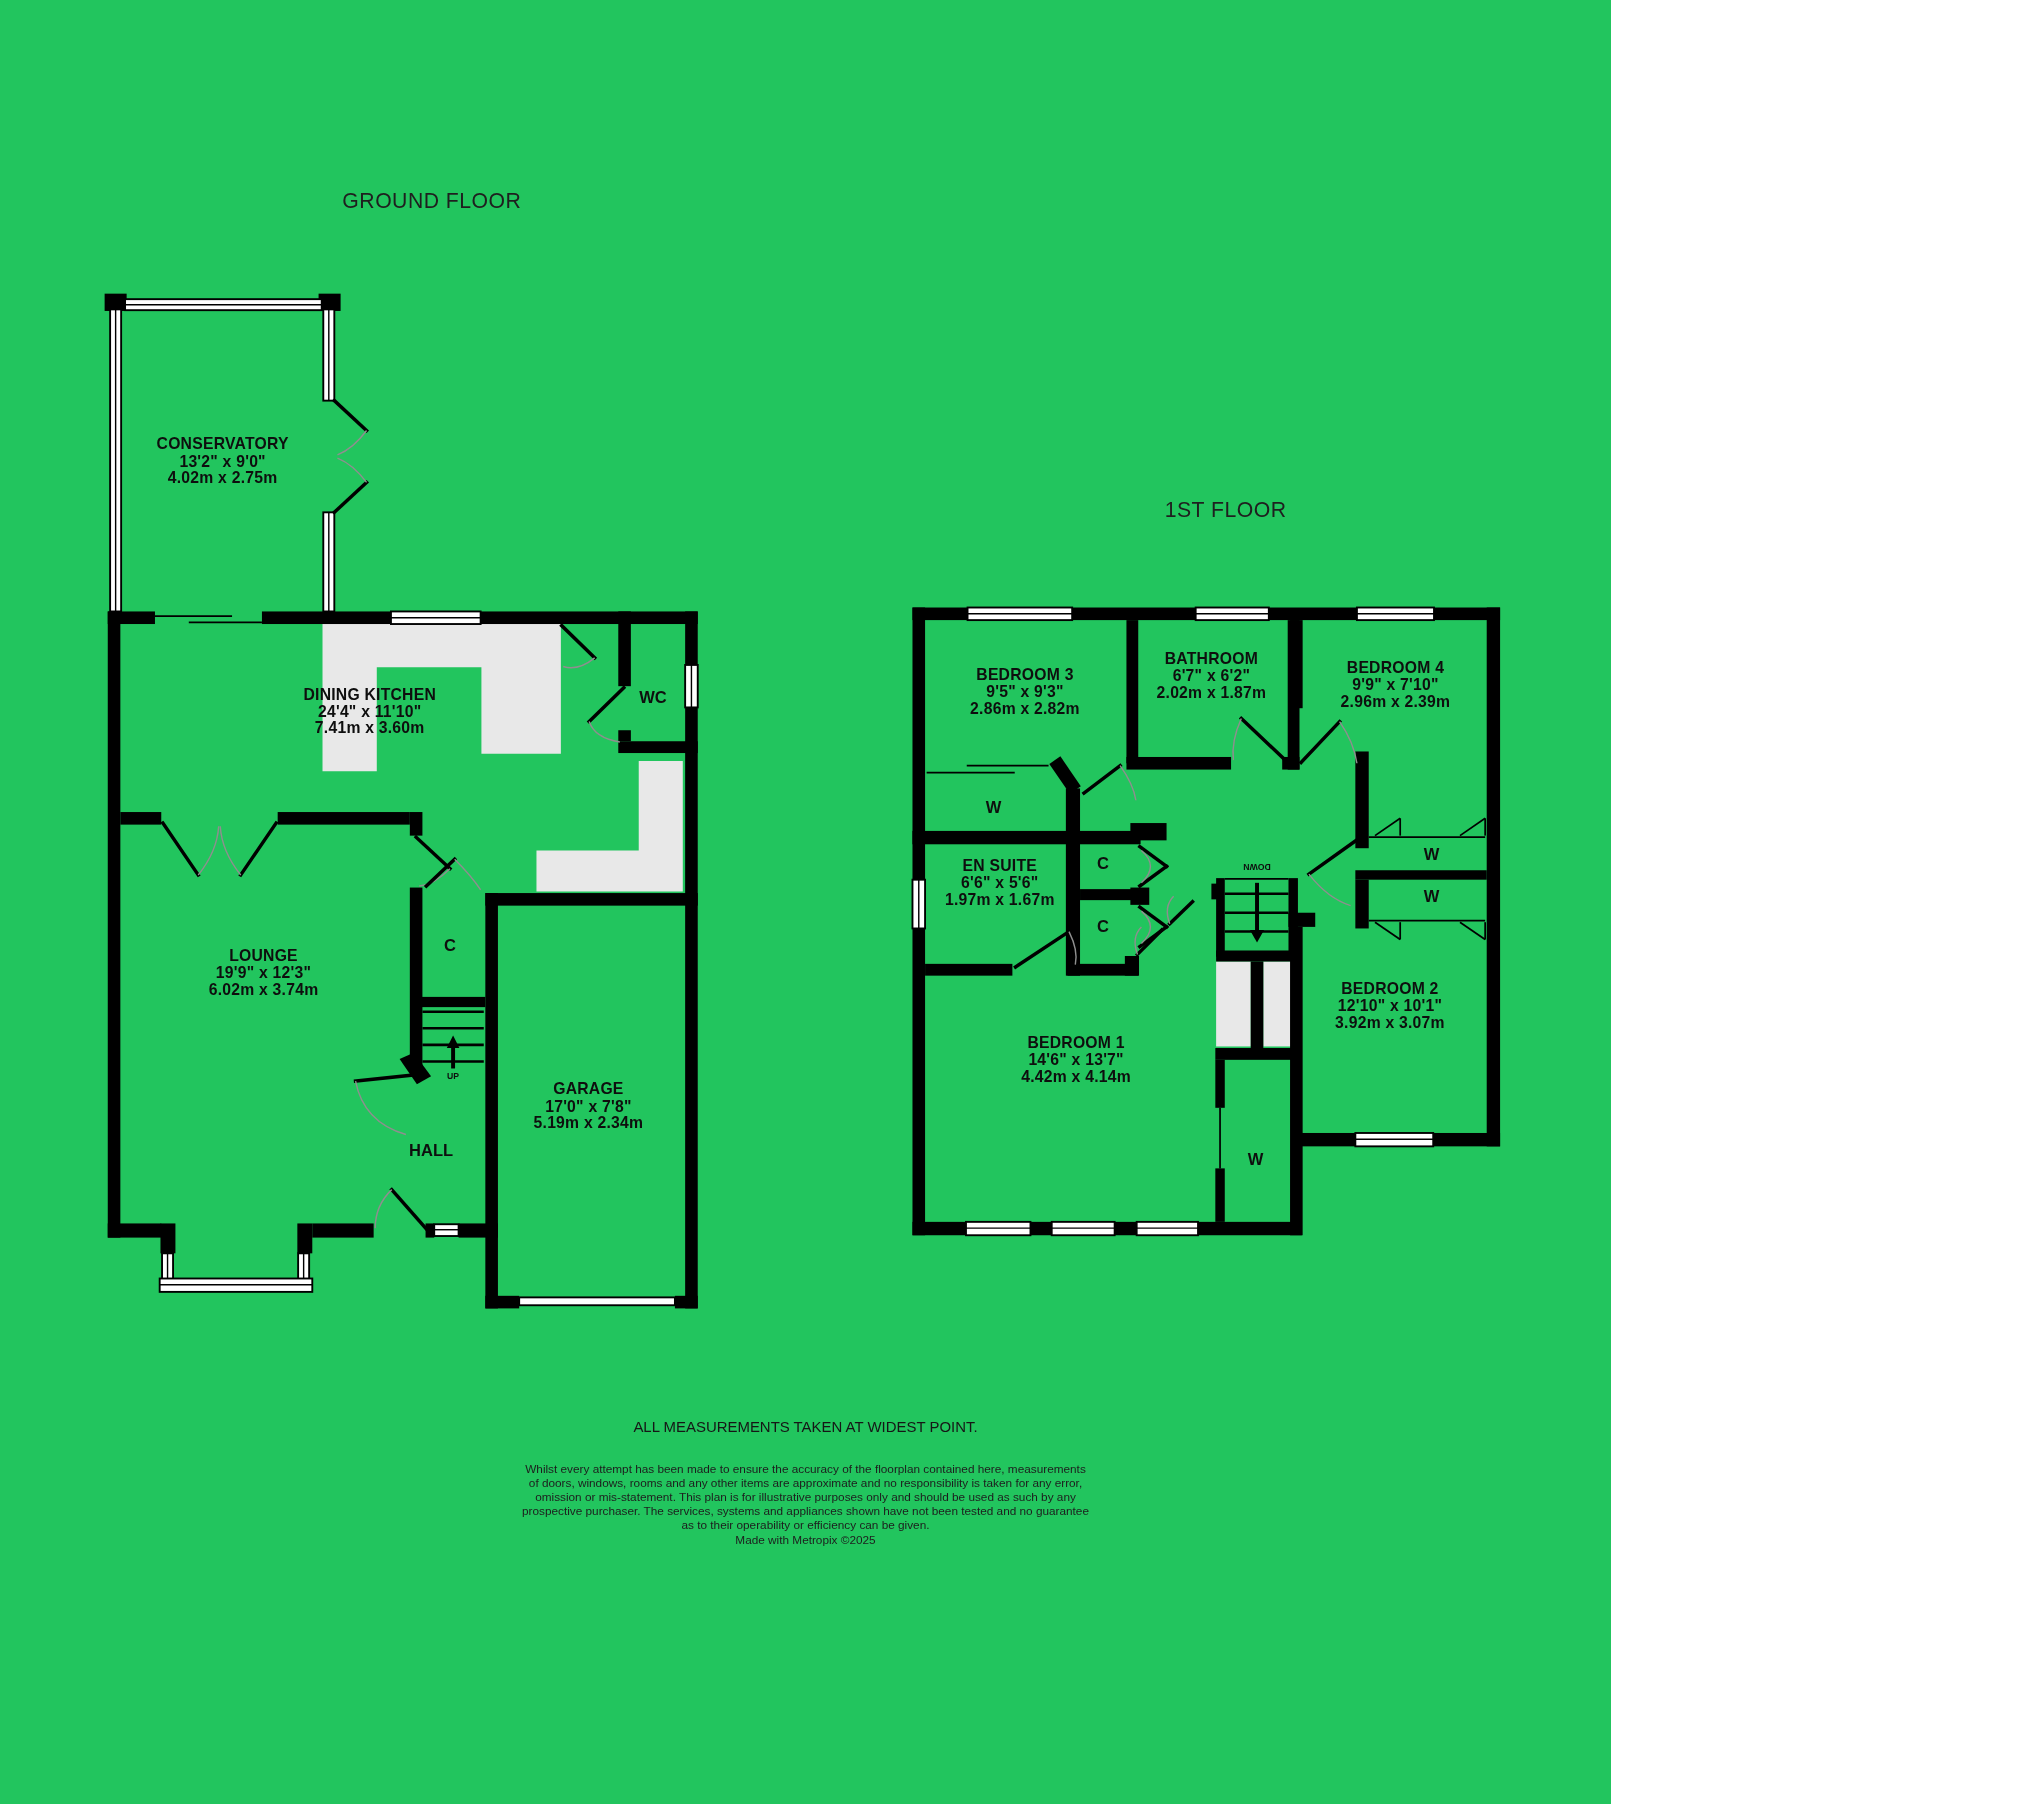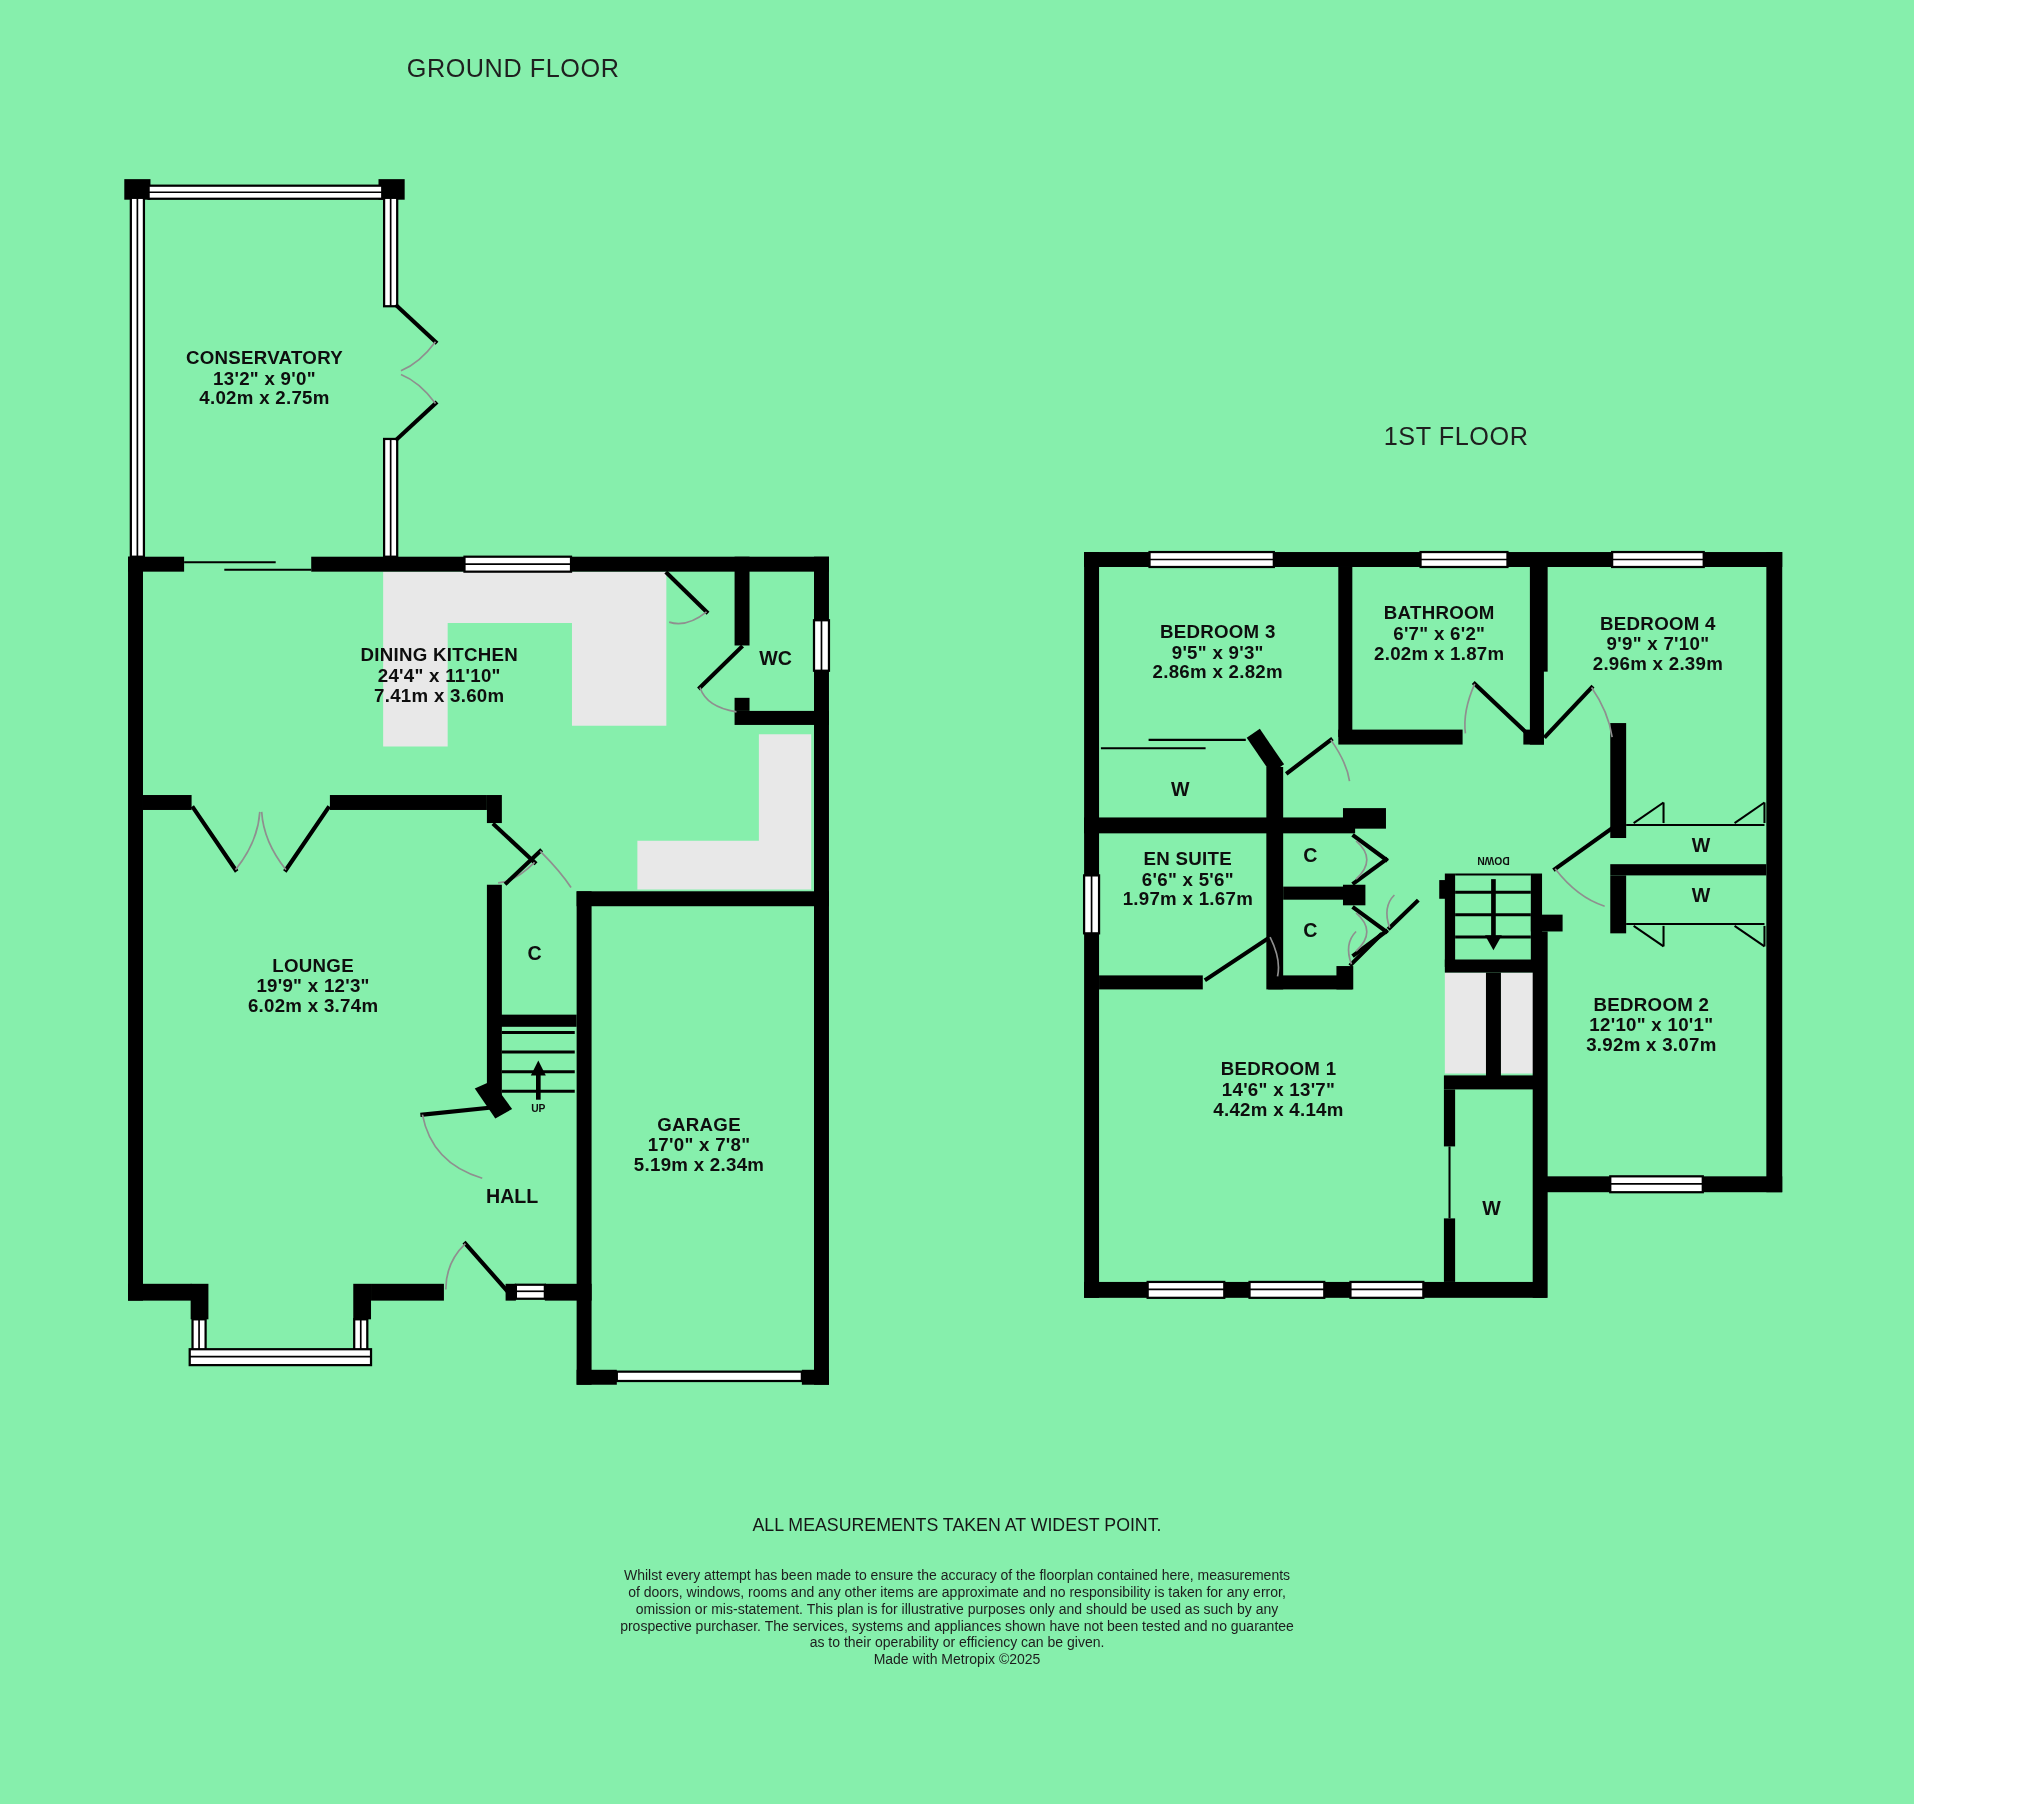--- a/index.html
+++ b/index.html
@@ -1,16 +1,16 @@
 <!DOCTYPE html>
 <html><head>
 <meta charset="utf-8">
 <style>
   html,body{margin:0;padding:0;background:#fff}
-  .canvas{position:relative;width:1914px;height:1805px;background:#86efac;font-family:"Liberation Sans",sans-serif;overflow:hidden}
+  .canvas{position:relative;width:1611px;height:1805px;background:#22c55e;font-family:"Liberation Sans",sans-serif;overflow:hidden}
   svg{display:block;width:100%;height:100%}
   .wall{fill:#000;stroke:none}
   .gray{fill:#e8e8e8;stroke:none}
   .win{fill:#fff;stroke:#000;stroke-width:2.4}
   .mid{stroke:#000;stroke-width:1.8;fill:none}
   .thin{stroke:#000;stroke-width:2.2;fill:none}
   .leaf{stroke:#000;stroke-width:4.4;fill:none;stroke-linecap:square}
   .arc{stroke:#8f8f8f;stroke-width:1.8;fill:none}
   .tread{stroke:#000;stroke-width:3.2;fill:none}
   .wallline{stroke:#000;stroke-width:17;fill:none}

